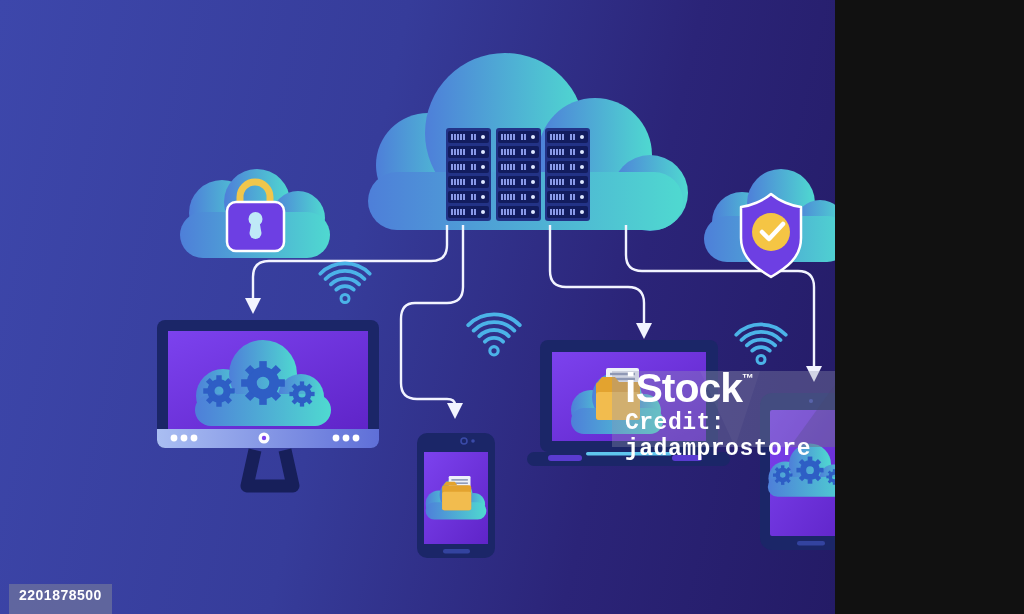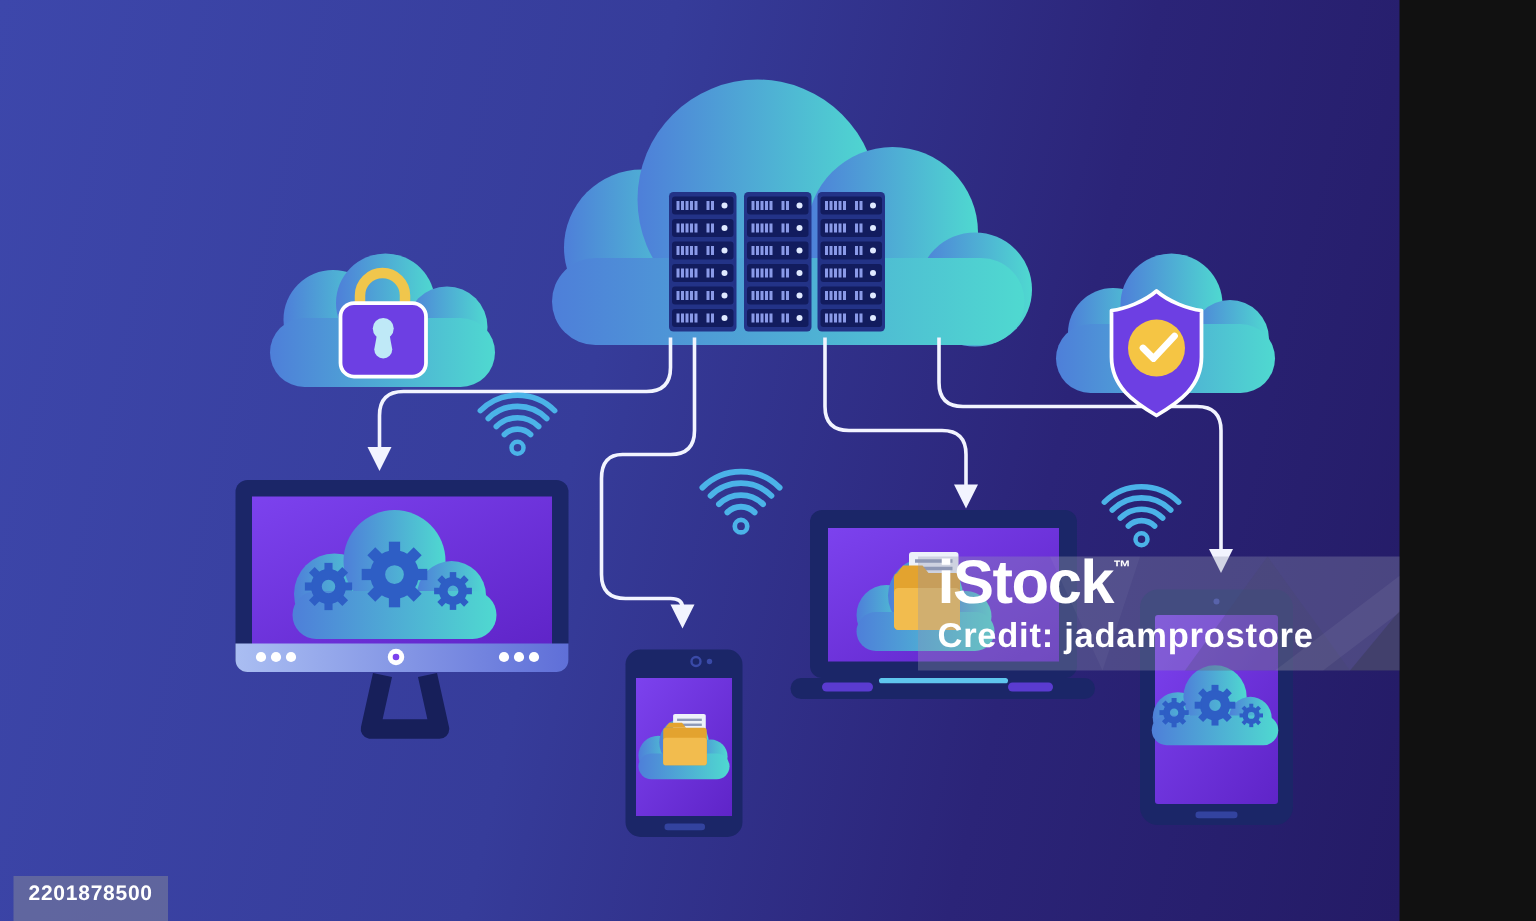--- a/index.html
+++ b/index.html
@@ -1,29 +1,29 @@
 <!DOCTYPE html>
 <html><head>
 <meta charset="utf-8">
 <style>
   html,body{margin:0;padding:0;background:#111;}
   .stage{
-    position:relative;width:933px;height:614px;overflow:hidden;
+    position:relative;width:835px;height:614px;overflow:hidden;
     background:linear-gradient(103deg,#3d47ab 0%,#363c9a 42%,#2b2478 72%,#241b66 100%);
     font-family:"Liberation Sans",sans-serif;
   }
   .scene{position:absolute;left:0;top:0;}
   .wm-band{
     position:absolute;left:612px;top:371px;width:412px;height:76px;
     background:rgba(146,150,176,0.34);
   }
   .wm-text{position:absolute;left:625px;top:368px;color:#ffffff;}
   .wm-brand{font-size:41px;font-weight:bold;letter-spacing:-1px;line-height:1.0;}
   .wm-tm{font-size:12px;font-weight:bold;vertical-align:20px;letter-spacing:0;}
-  .wm-credit{font-size:23px;font-weight:bold;margin-top:1px;letter-spacing:0.5px;}
+  .wm-credit{font-size:23px;font-weight:bold;margin-top:1px;letter-spacing:0.5px;font-family:Liberation Mono, monospace;}
   .id-badge{
     position:absolute;left:9px;top:584px;padding:3px 10px 16px 10px;
     background:rgba(128,132,154,0.55);color:#fff;
     font-size:14px;font-weight:bold;letter-spacing:0.5px;
   }
 </style>
 </head>
 <body>
 
 <div class="stage">

